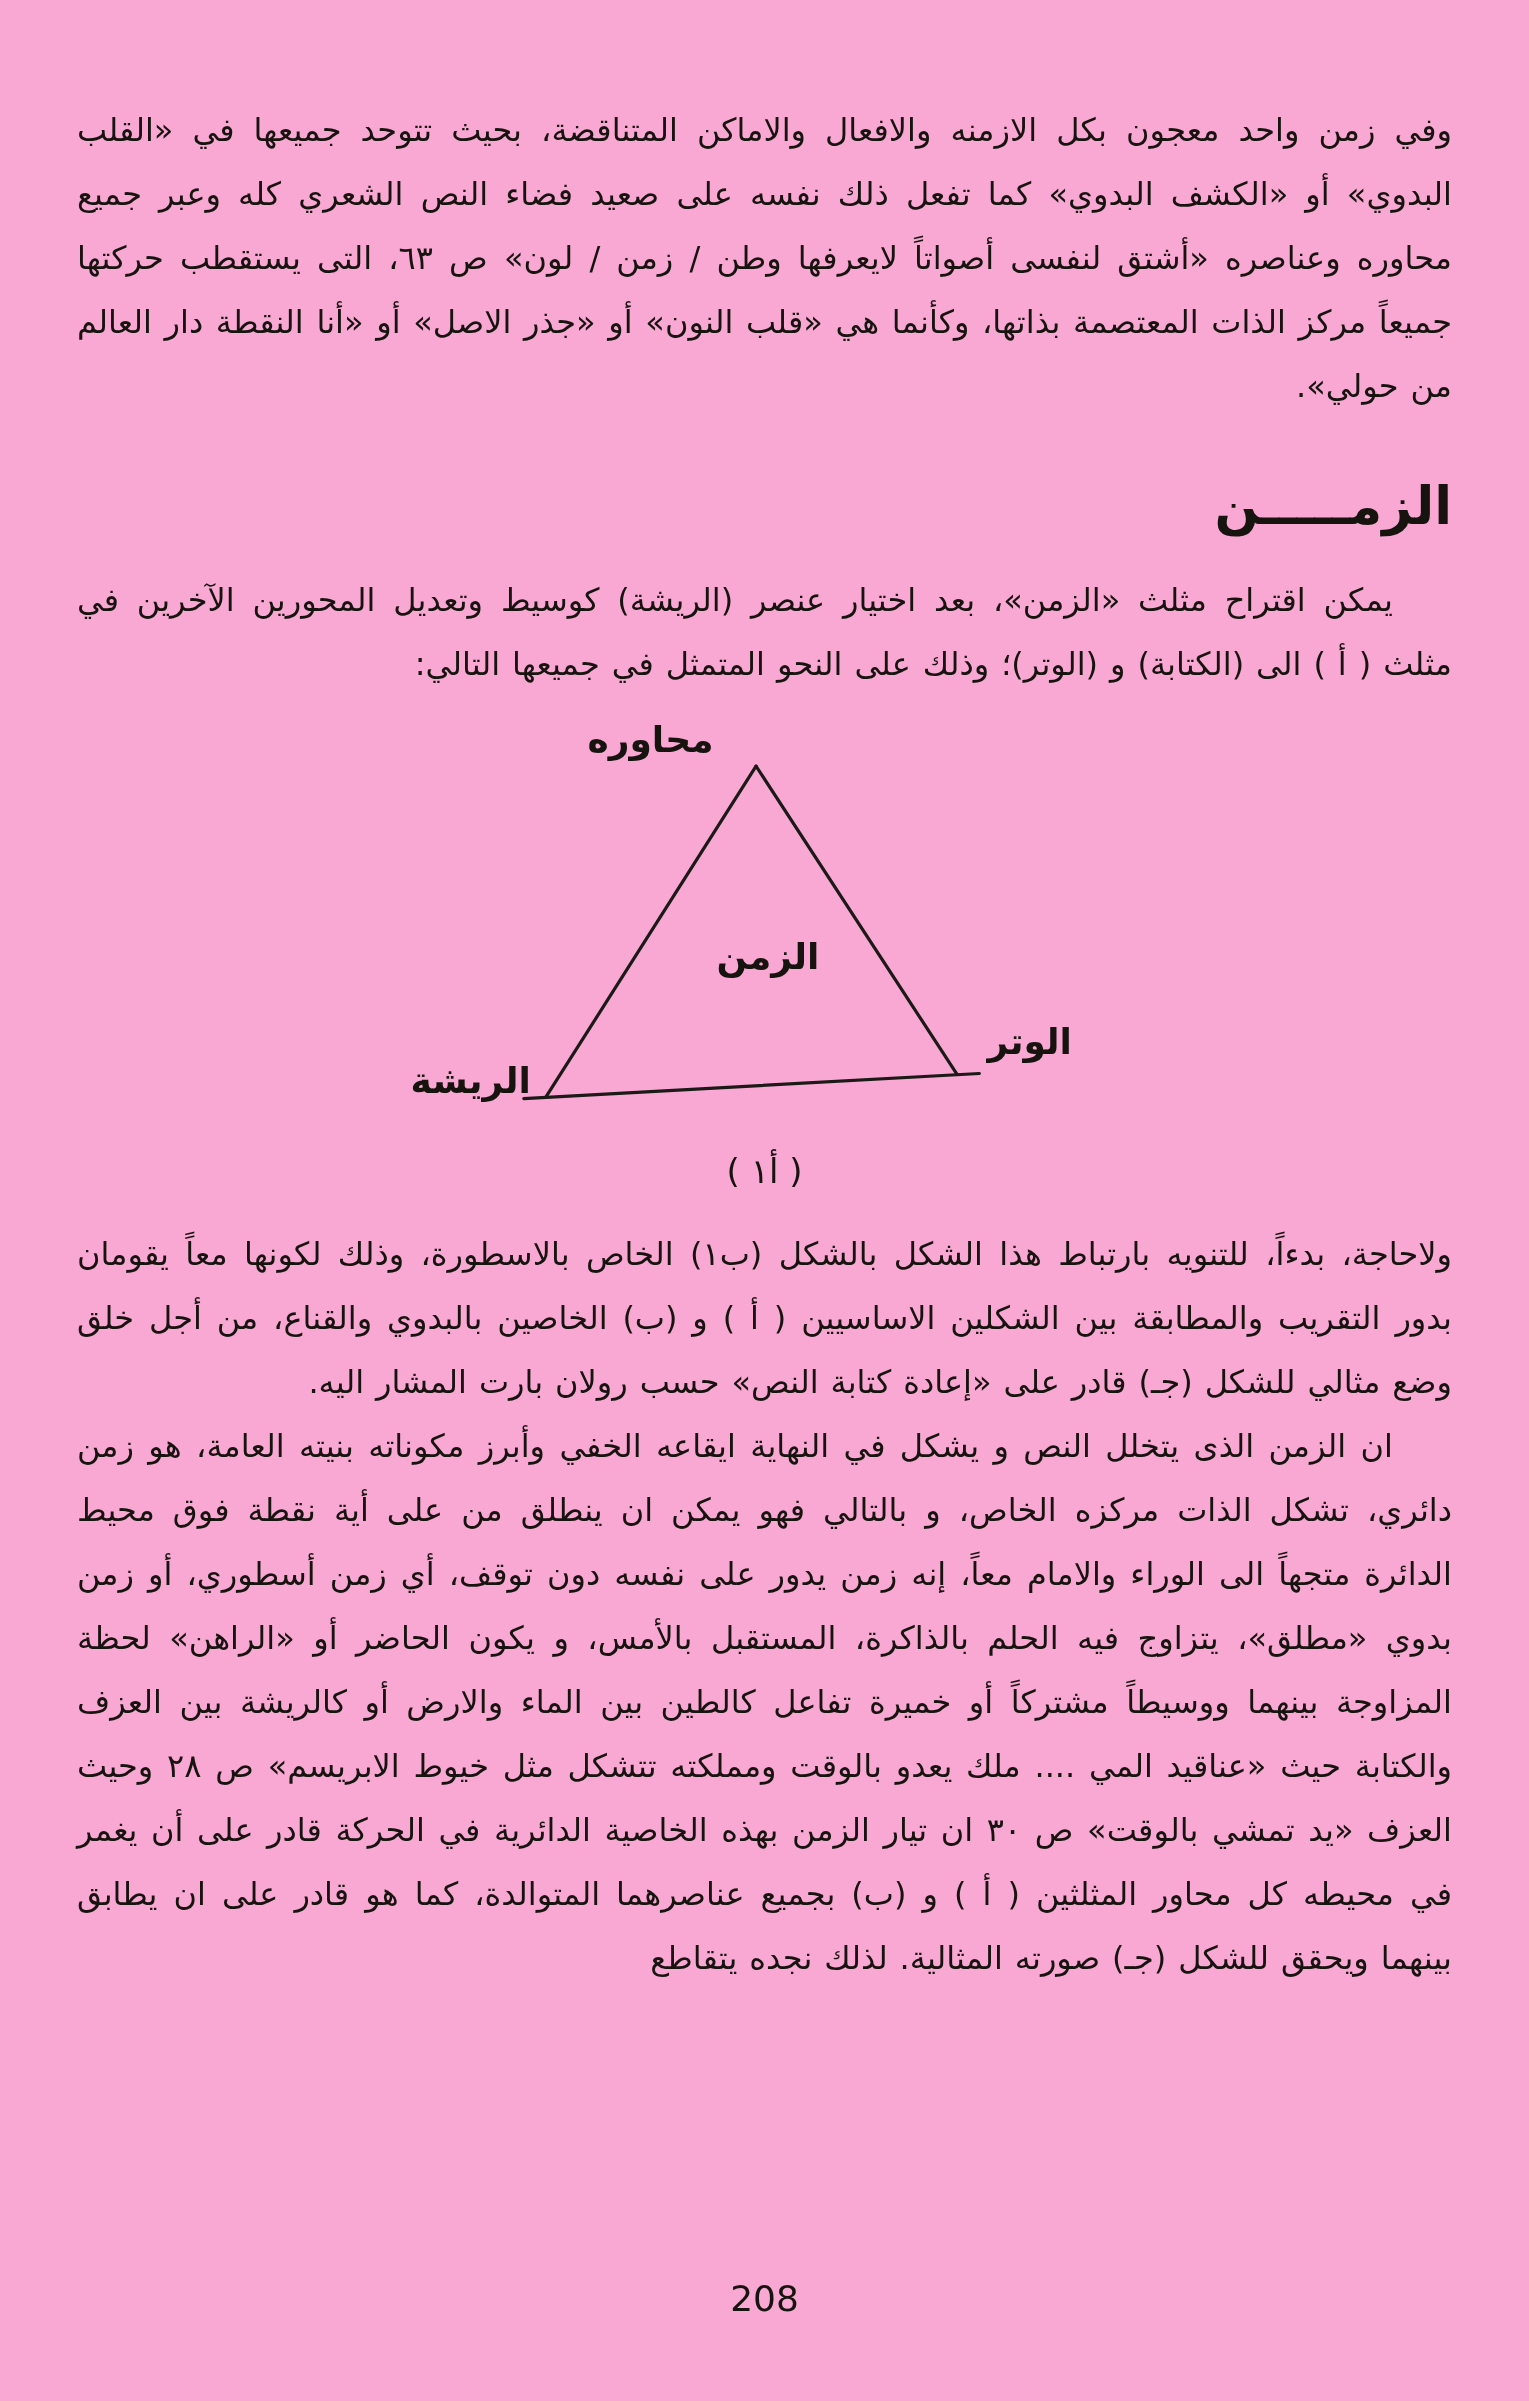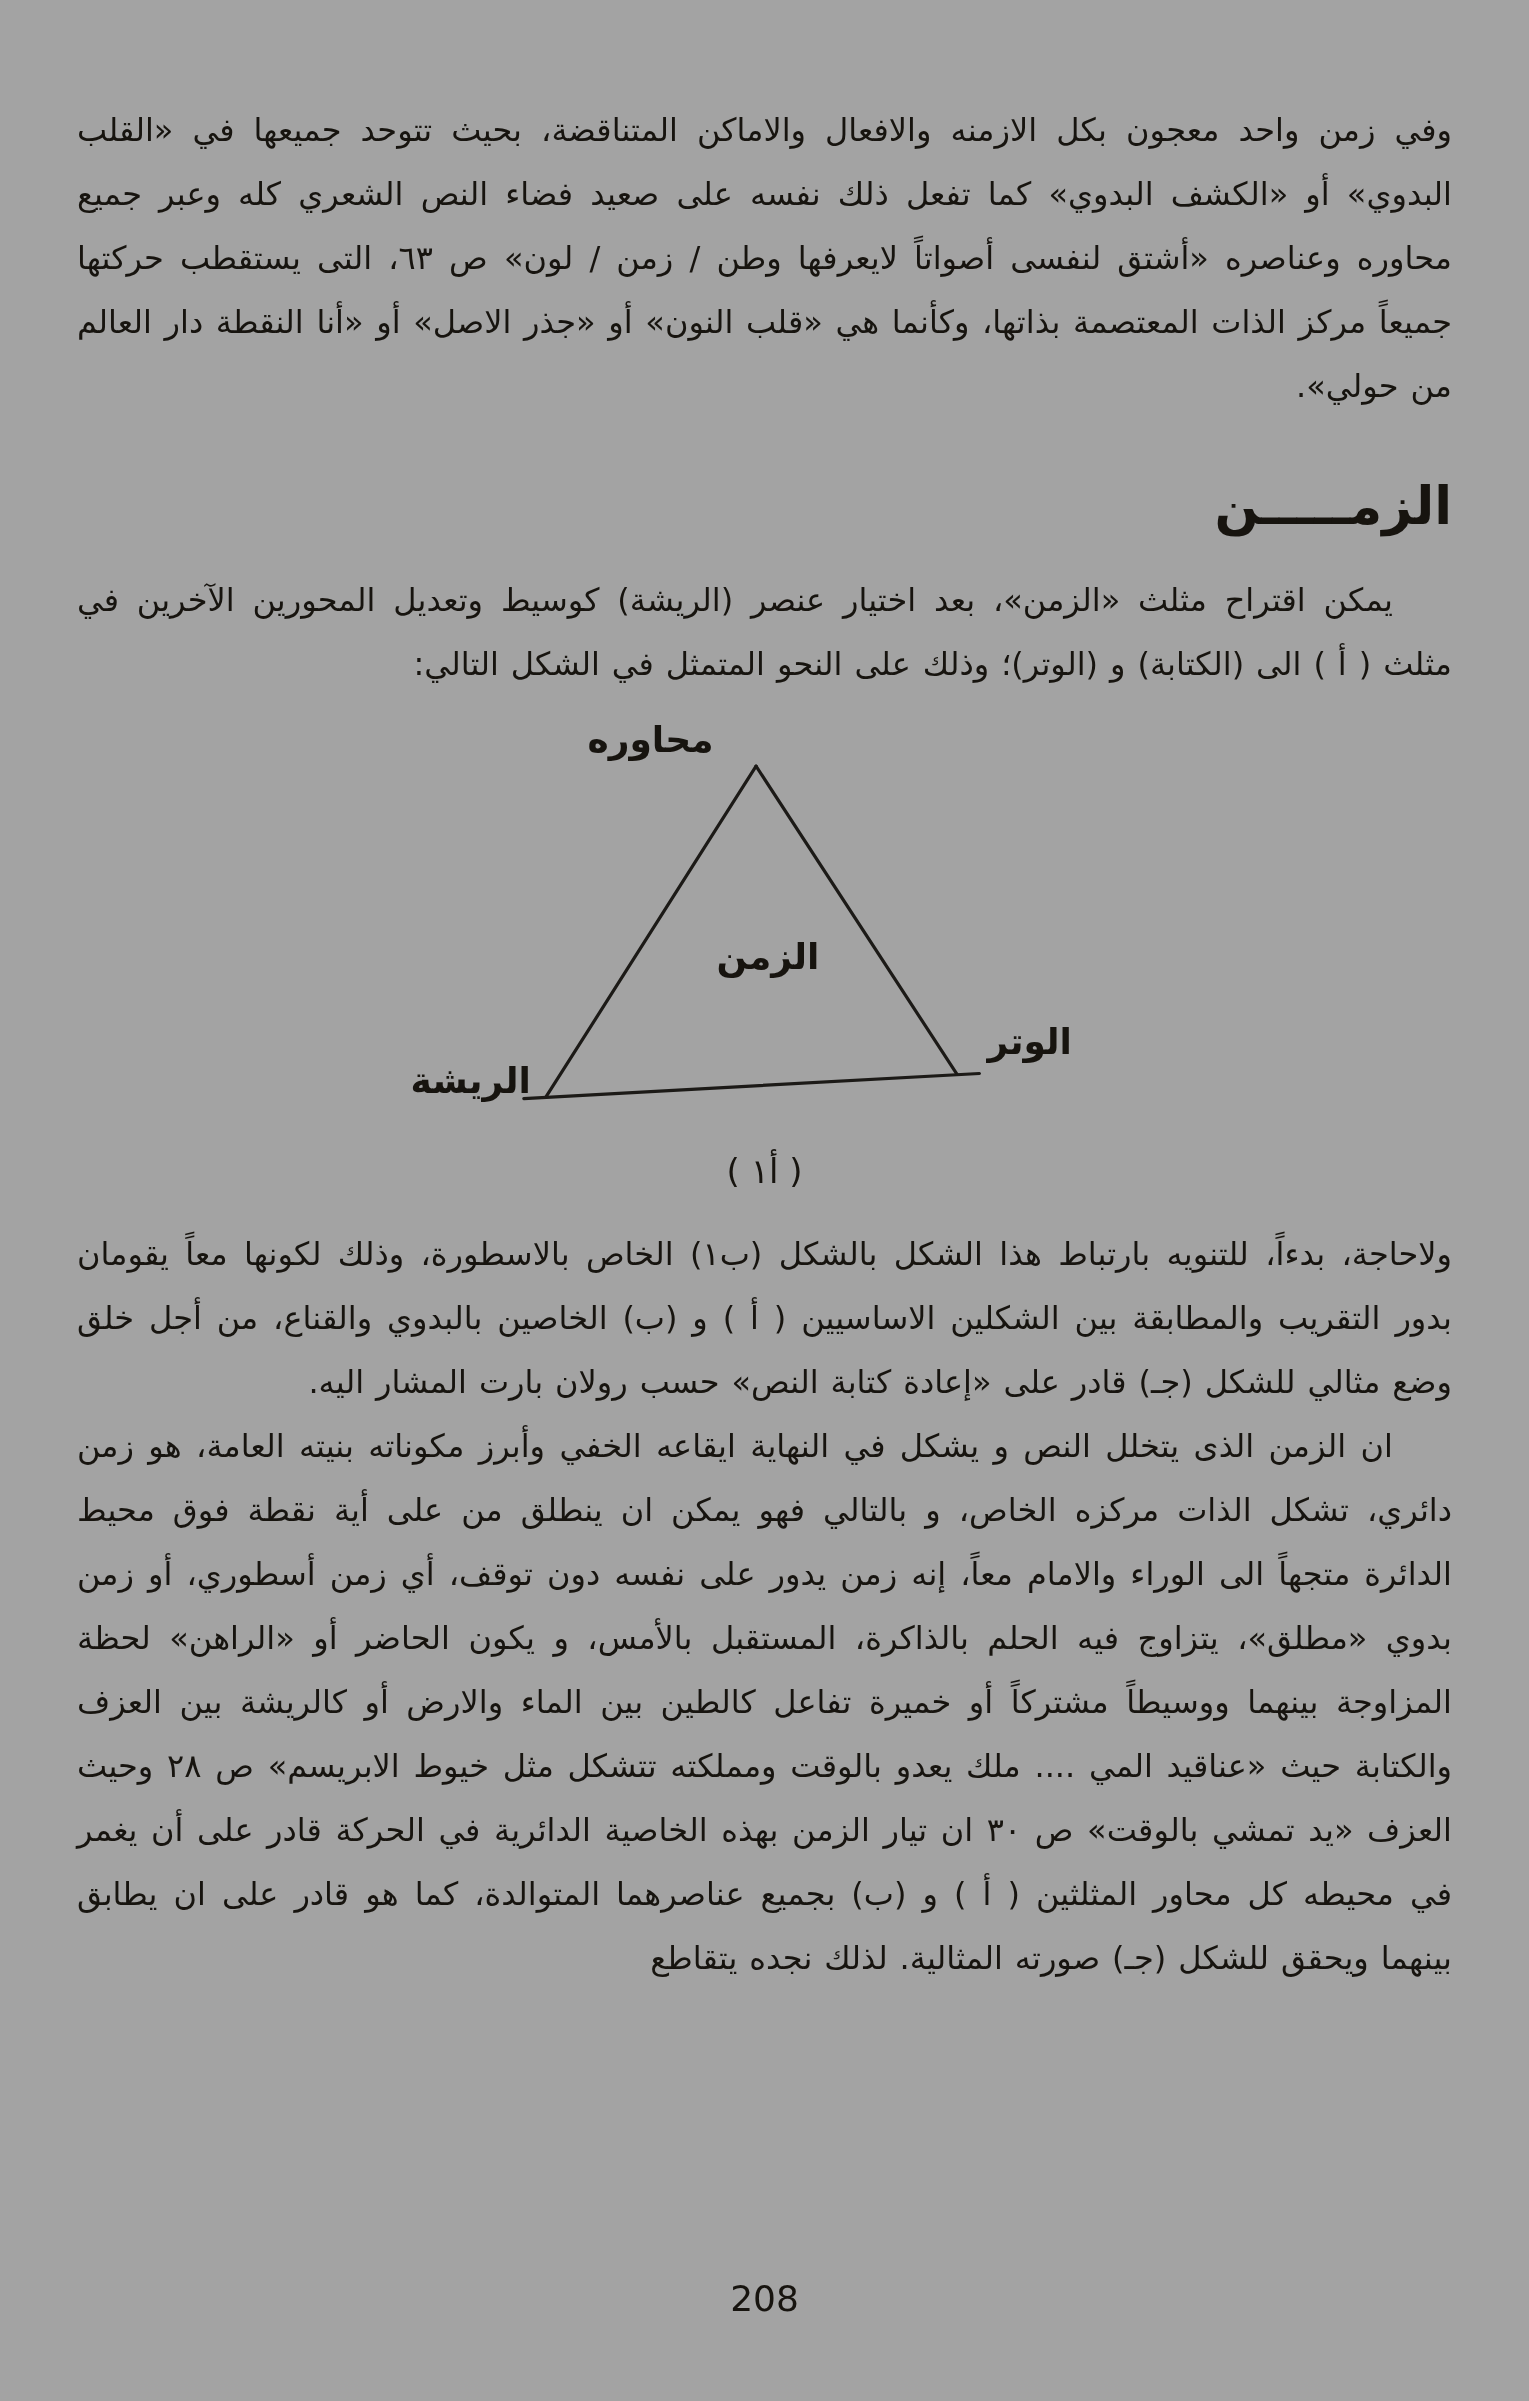--- a/index.html
+++ b/index.html
@@ -7,21 +7,21 @@
   html, body {
     background: #e9e9e7;
     font-family: "DejaVu Sans", sans-serif;
   }
 
   .page {
     position: relative;
     width: 1529px;
     height: 2401px;
     margin: 0 auto;
-    background: #a3a3a3;
+    background: #f9a8d4;
     color: #17140f;
     direction: rtl;
     overflow: hidden;
   }
 
   .content {
     position: absolute;
     top: 98px;
     right: 77px;
     left: 77px;
@@ -102,21 +102,21 @@
 <body>
 
 <div class="page">
 
   <main class="content">
 
     <p class="para">وفي زمن واحد معجون بكل الازمنه والافعال والاماكن المتناقضة، بحيث تتوحد جميعها في «القلب البدوي» أو «الكشف البدوي» كما تفعل ذلك نفسه على صعيد فضاء النص الشعري كله وعبر جميع محاوره وعناصره «أشتق لنفسى أصواتاً لايعرفها وطن / زمن / لون» ص ٦٣، التى يستقطب حركتها جميعاً مركز الذات المعتصمة بذاتها، وكأنما هي «قلب النون» أو «جذر الاصل» أو «أنا النقطة دار العالم من حولي».</p>
 
     <h1 class="heading">الزمـــــن</h1>
 
-    <p class="para indent">يمكن اقتراح مثلث «الزمن»، بعد اختيار عنصر (الريشة) كوسيط وتعديل المحورين الآخرين في مثلث ( أ ) الى (الكتابة) و (الوتر)؛ وذلك على النحو المتمثل في الشكل التالي:</p>
+    <p class="para indent">يمكن اقتراح مثلث «الزمن»، بعد اختيار عنصر (الريشة) كوسيط وتعديل المحورين الآخرين في مثلث ( أ ) الى (الكتابة) و (الوتر)؛ وذلك على النحو المتمثل في جميعها التالي:</p>
 
     <figure class="figure">
 
       <svg class="triangle-svg" viewBox="0 0 900 470" aria-hidden="true">
         <line x1="440" y1="55" x2="205" y2="425"></line>
         <line x1="440" y1="55" x2="665" y2="400"></line>
         <line x1="180" y1="427" x2="690" y2="399"></line>
       </svg>
 
       <div class="dlabel top">محاوره</div>

